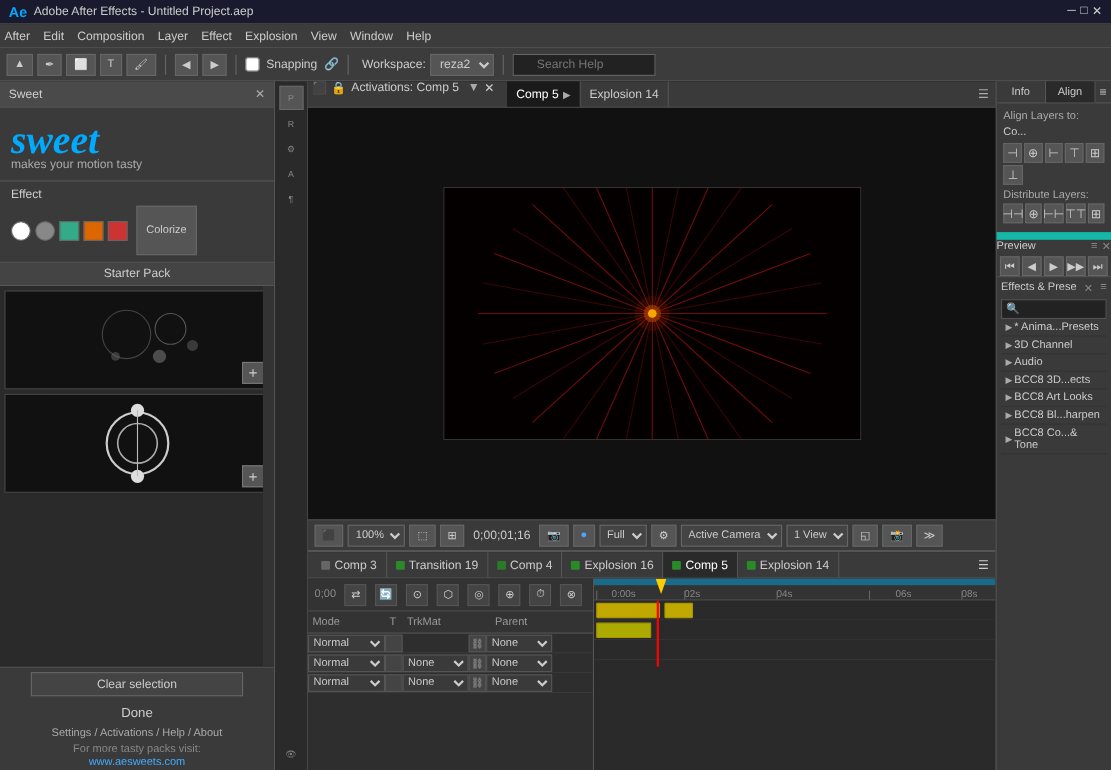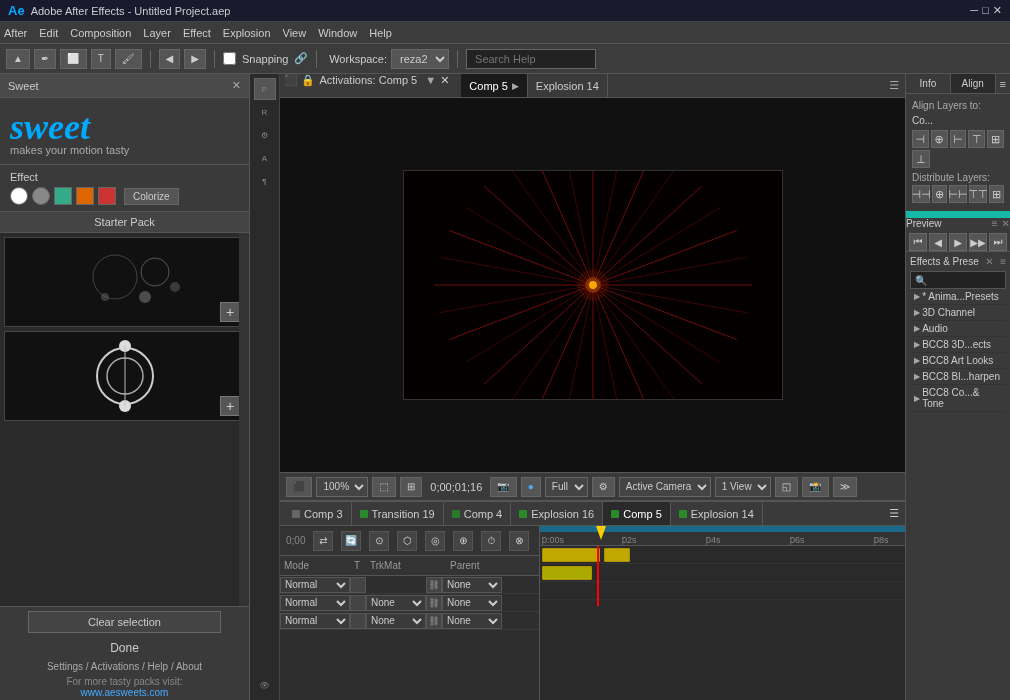--- a/index.html
+++ b/index.html
@@ -11,42 +11,42 @@
     
     #menubar { background: #3c3c3c; height: 22px; display: flex; align-items: center; padding: 0 4px; border-bottom: 1px solid #555; gap: 12px; }
     #menubar span { color: #ccc; font-size: 11px; cursor: pointer; }
 
     
     #toolbar { background: #3c3c3c; height: 30px; display: flex; align-items: center; padding: 0 6px; border-bottom: 1px solid #555; gap: 4px; }
     .toolbar-btn { background: #555; border: 1px solid #666; color: #ccc; padding: 2px 6px; font-size: 10px; cursor: pointer; height: 20px; display: flex; align-items: center; }
     .toolbar-sep { width: 1px; height: 18px; background: #666; margin: 0 4px; }
     .workspace-label { color: #ccc; font-size: 11px; margin-left: 4px; }
     .workspace-select { background: #555; border: 1px solid #666; color: #ccc; font-size: 11px; padding: 1px 4px; height: 20px; }
-    .search-box { background: #222; border: 1px solid #666; color: #ccc; font-size: 11px; padding: 2px 8px; height: 20px; width: 130px; }
+    .search-box { background: #222; border: 1px solid #666; color: #ccc; font-size: 11px; padding: 2px 21px; height: 20px; width: 130px; }
     .snap-checkbox { margin-right: 2px; }
 
     
     #sweet-panel { width: 250px; background: #3a3a3a; border-right: 1px solid #555; display: flex; flex-direction: column; position: relative; }
     #sweet-title { background: #4a4a4a; height: 24px; display: flex; align-items: center; padding: 0 8px; border-bottom: 1px solid #555; font-size: 11px; color: #ccc; justify-content: space-between; }
     #sweet-close { cursor: pointer; color: #aaa; }
 
     #sweet-header { padding: 8px 10px; background: #3a3a3a; border-bottom: 1px solid #555; }
     #sweet-logo { font-size: 36px; font-weight: bold; color: #00aaff; font-style: italic; font-family: Georgia, serif; }
     #sweet-tagline { font-size: 11px; color: #aaa; margin-top: -4px; }
 
     #sweet-colors { padding: 6px 10px; border-bottom: 1px solid #555; }
     #sweet-colors-label { font-size: 11px; color: #ccc; margin-bottom: 4px; }
     .color-swatches { display: flex; align-items: center; gap: 4px; }
     .swatch { width: 18px; height: 18px; border: 1px solid #666; cursor: pointer; }
     .swatch.white { background: #fff; border-radius: 50%; }
     .swatch.gray { background: #888; border-radius: 50%; }
     .swatch.green { background: #3a8; }
     .swatch.orange { background: #d60; }
     .swatch.red { background: #c33; }
-    .colorize-btn { background: #555; border: 1px solid #666; color: #ccc; font-size: 10px; padding: 2px 8px; cursor: pointer; margin-left: 4px; }
+    .colorize-btn { background: #555; border: 1px solid #666; color: #ccc; font-size: 10px; padding: 16px 8px; cursor: pointer; margin-left: 4px; }
 
     #starter-pack { text-align: center; font-size: 11px; color: #ccc; padding: 4px 0; background: #444; border-bottom: 1px solid #555; }
 
     #sweet-presets { flex: 1; overflow-y: auto; background: #2a2a2a; padding: 4px; display: flex; flex-direction: column; gap: 4px; position: relative; }
     .preset-item { background: #1a1a1a; border: 1px solid #444; position: relative; height: 90px; overflow: hidden; }
     .preset-thumb { width: 100%; height: 100%; background: #111; display: flex; align-items: center; justify-content: center; }
     .preset-add { position: absolute; bottom: 4px; right: 4px; background: #555; border: 1px solid #777; color: #ccc; width: 20px; height: 20px; cursor: pointer; display: flex; align-items: center; justify-content: center; font-size: 14px; }
 
     #clear-selection { text-align: center; padding: 4px; border-top: 1px solid #555; }
     #clear-selection button { background: #444; border: 1px solid #666; color: #ccc; font-size: 11px; padding: 4px 20px; cursor: pointer; width: 80%; }
@@ -474,27 +474,27 @@
               <div class="tl-icon-btn">⛓</div>
               <select class="tl-none-select">
                 <option>None</option>
               </select>
             </div>
           </div>
 
           <div id="timeline-right">
 
             <div id="timeline-ruler">
-              <span class="ruler-tick" style="left:2px;">0:00s</span>
+              <span class="ruler-tick" style="left:16px;">0:00s</span>
               <div class="ruler-line" style="left:2px;"></div>
               <span class="ruler-tick" style="left:82px;">02s</span>
               <div class="ruler-line" style="left:82px;"></div>
               <span class="ruler-tick" style="left:166px;">04s</span>
               <div class="ruler-line" style="left:166px;"></div>
-              <span class="ruler-tick" style="left:250px;">06s</span>
+              <span class="ruler-tick" style="left:250px;padding-left:24px;">06s</span>
               <div class="ruler-line" style="left:250px;"></div>
               <span class="ruler-tick" style="left:334px;">08s</span>
               <div class="ruler-line" style="left:334px;"></div>
 
               <div style="position:absolute; top:0; left:0; right:0; height:6px; background:#1a6a8a;"></div>
 
               <div style="position:absolute; top:0; left:56px; width:10px; height:14px; background:#ffcc00; clip-path:polygon(50% 100%, 0 0, 100% 0);"></div>
             </div>
 
             <div id="timeline-tracks" style="height:60px; position:relative;">

